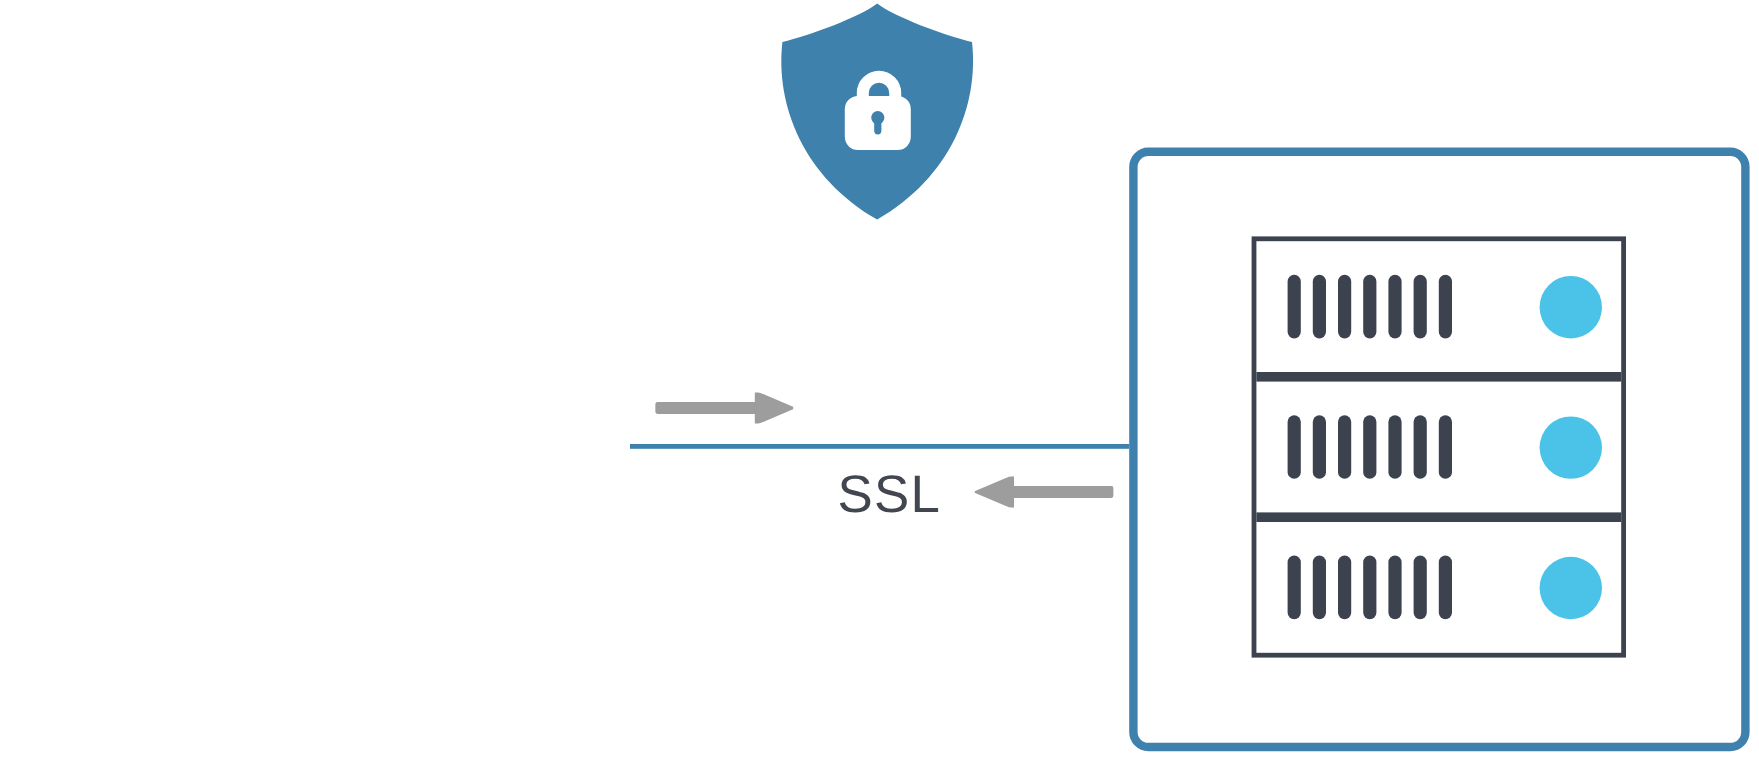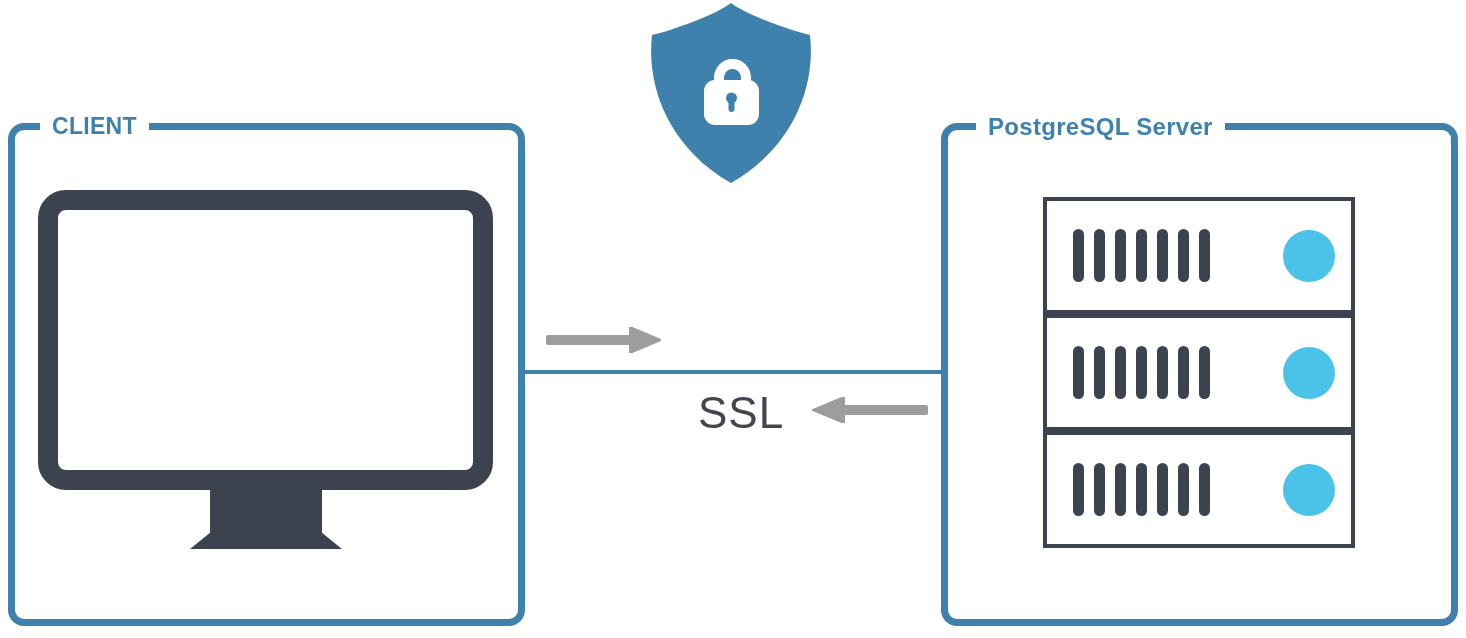--- a/index.html
+++ b/index.html
@@ -113,31 +113,22 @@
 <div class="canvas">
 
   <svg class="shield" viewBox="0 0 178 182" aria-hidden="true">
     <path d="M89 1 C 103 12, 146 28, 168 33 C 174 86, 150 146, 89 181 C 28 146, 4 86, 10 33 C 32 28, 75 12, 89 1 Z" fill="var(--accent-blue)"></path>
     <path d="M77 86 V75.5 A13.5 13.5 0 0 1 104 75.5 V86" fill="none" stroke="#ffffff" stroke-width="10"></path>
     <rect x="62" y="78" width="55" height="45" rx="11" fill="#ffffff"></rect>
     <circle cx="89.5" cy="96" r="5.5" fill="var(--accent-blue)"></circle>
     <rect x="86.5" y="97" width="6" height="13" rx="3" fill="var(--accent-blue)"></rect>
   </svg>
 
-  <div class="group-box client">
-    <div class="group-label">CLIENT</div>
-    <div>
-      <div class="monitor-frame"></div>
-      <div class="monitor-neck"></div>
-      <div class="monitor-foot"></div>
-    </div>
-  </div>
 
   <div class="group-box server">
-    <div class="group-label">PostgreSQL Server</div>
     <div class="server-rack">
         <div class="server-row">
           <div class="bar-group">
             <span class="bar"></span>
             <span class="bar"></span>
             <span class="bar"></span>
             <span class="bar"></span>
             <span class="bar"></span>
             <span class="bar"></span>
             <span class="bar"></span>

